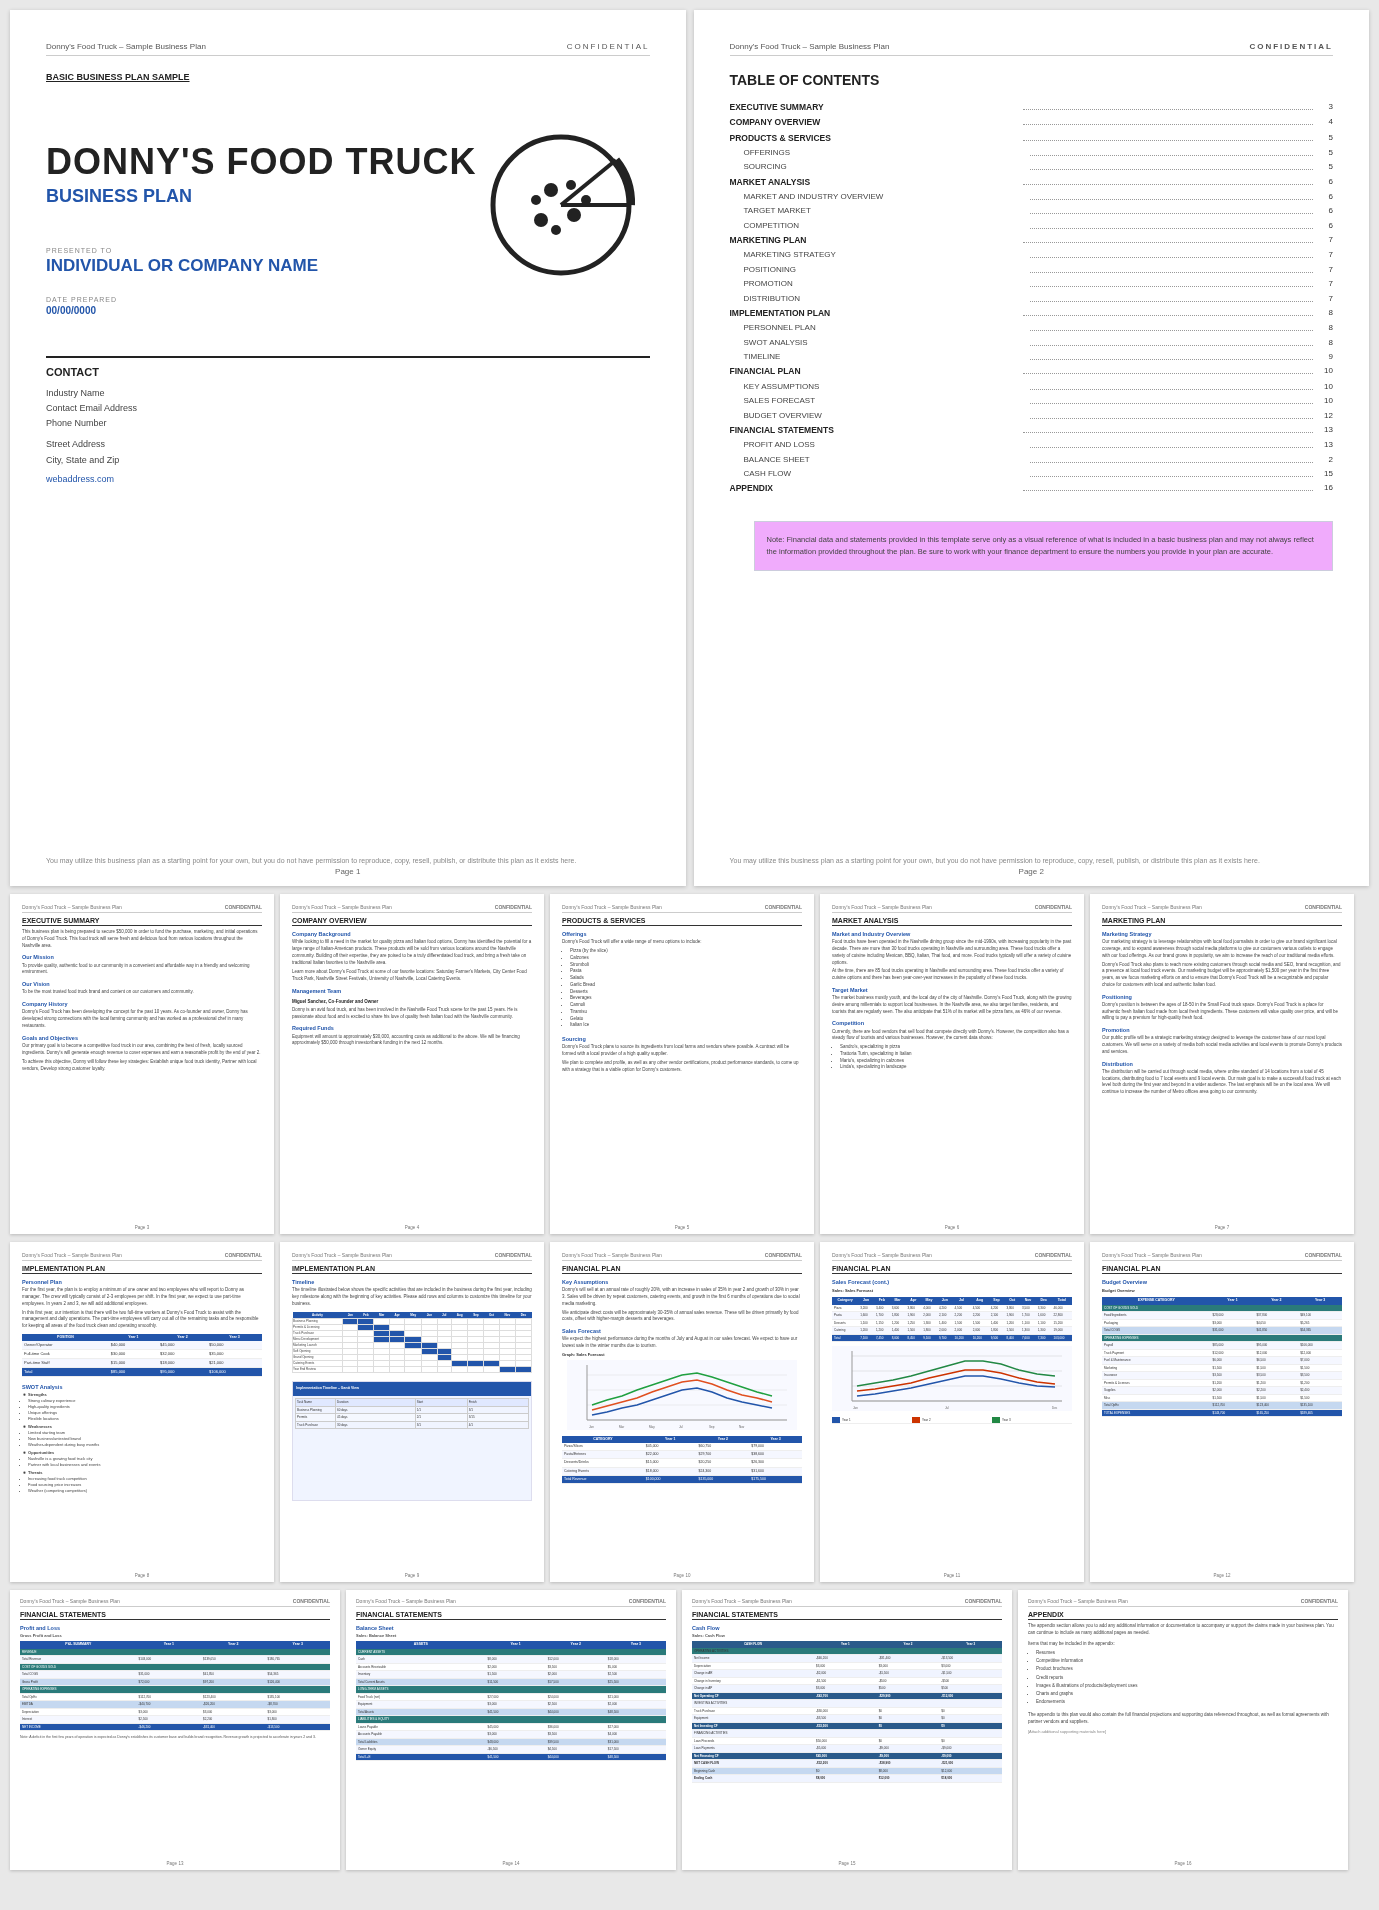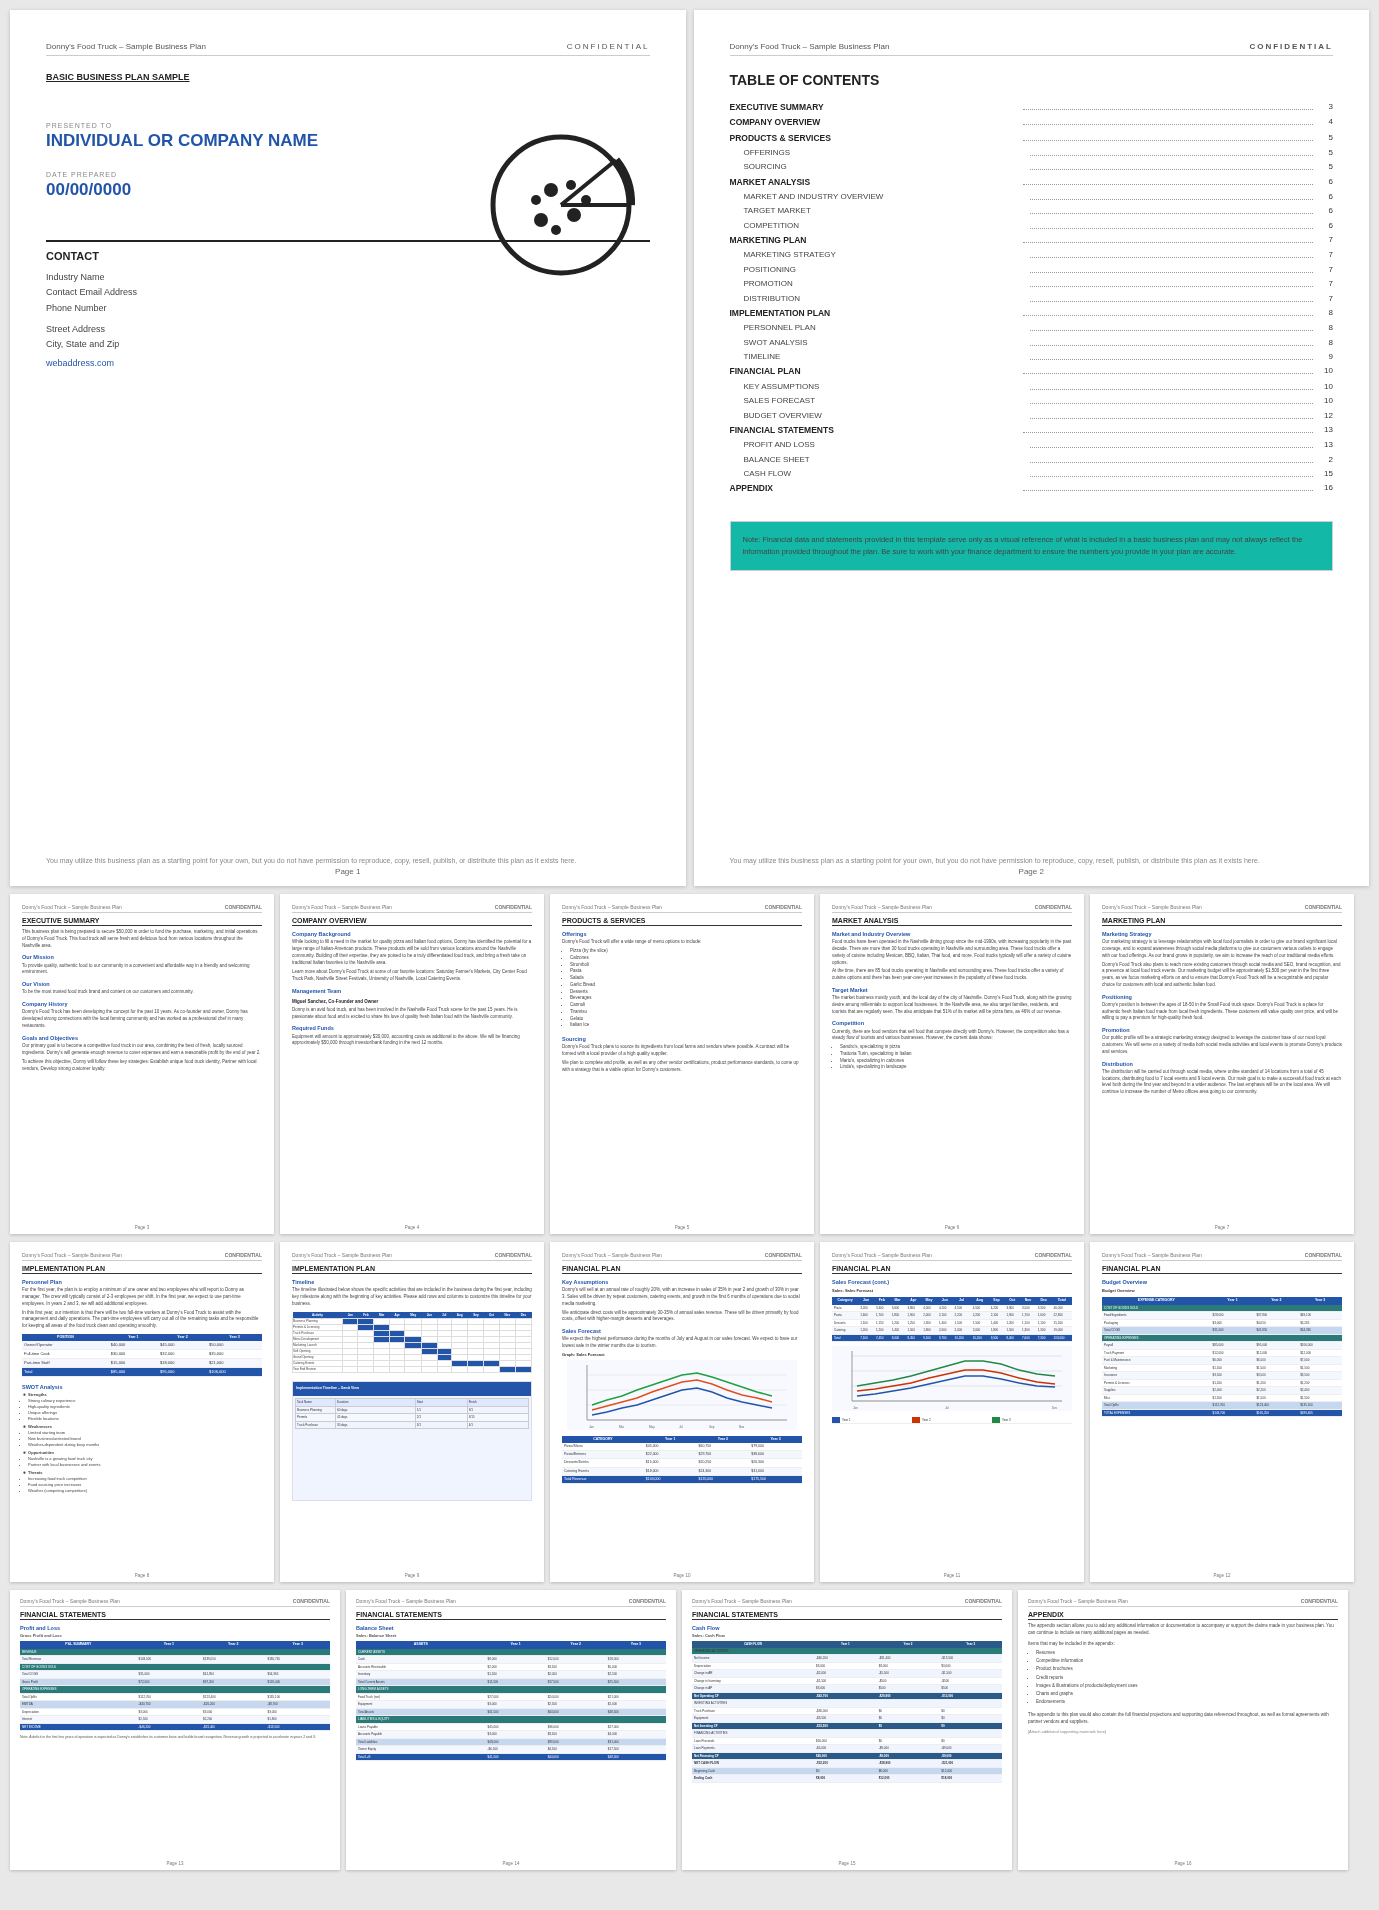--- a/index.html
+++ b/index.html
@@ -89,21 +89,21 @@
       font-size: 17px;
       color: #2255aa;
       font-weight: bold;
       text-transform: uppercase;
     }
 
     .date-section {
       margin-top: 20px;
     }
     .date-value {
-      font-size: 17px;
+      font-size: 10px;
       color: #2255aa;
       font-weight: bold;
     }
 
     .contact-section {
       margin-top: 40px;
       border-top: 2px solid #222;
       padding-top: 8px;
     }
     .contact-title {
@@ -164,26 +164,27 @@
       font-size: 8.5px;
       color: #222;
     }
     .toc-subsection {
       padding-left: 14px;
       color: #444;
     }
 
     .toc-note {
       margin-top: 24px;
-      background: #14b8a6;
+      background: #f0abfc;
       border: 1px solid #ccd;
       padding: 12px;
       font-size: 7.5px;
       color: #444;
       line-height: 1.6;
+      margin-left: 24px;
     }
 
     
     .small-pages-row {
       display: flex;
       gap: 6px;
     }
 
     .page-small {
       background: #fff;
@@ -365,20 +366,24 @@
           <circle cx="65" cy="60" r="7" fill="#222"></circle>
           <circle cx="88" cy="85" r="7" fill="#222"></circle>
           <circle cx="55" cy="90" r="7" fill="#222"></circle>
           <circle cx="85" cy="55" r="5" fill="#222"></circle>
           <circle cx="70" cy="100" r="5" fill="#222"></circle>
           <circle cx="100" cy="70" r="5" fill="#222"></circle>
           <circle cx="50" cy="70" r="5" fill="#222"></circle>
         </svg>
       </div>
 
+      <div class="business-plan-title">
+        <h1>DONNY'S FOOD TRUCK</h1>
+        <h2>BUSINESS PLAN</h2>
+      </div>
 
       <div class="presented-section">
         <div class="label-small">PRESENTED TO</div>
         <div class="presented-name">INDIVIDUAL OR COMPANY NAME</div>
       </div>
 
       <div class="date-section">
         <div class="label-small">DATE PREPARED</div>
         <div class="date-value">00/00/0000</div>
       </div>

